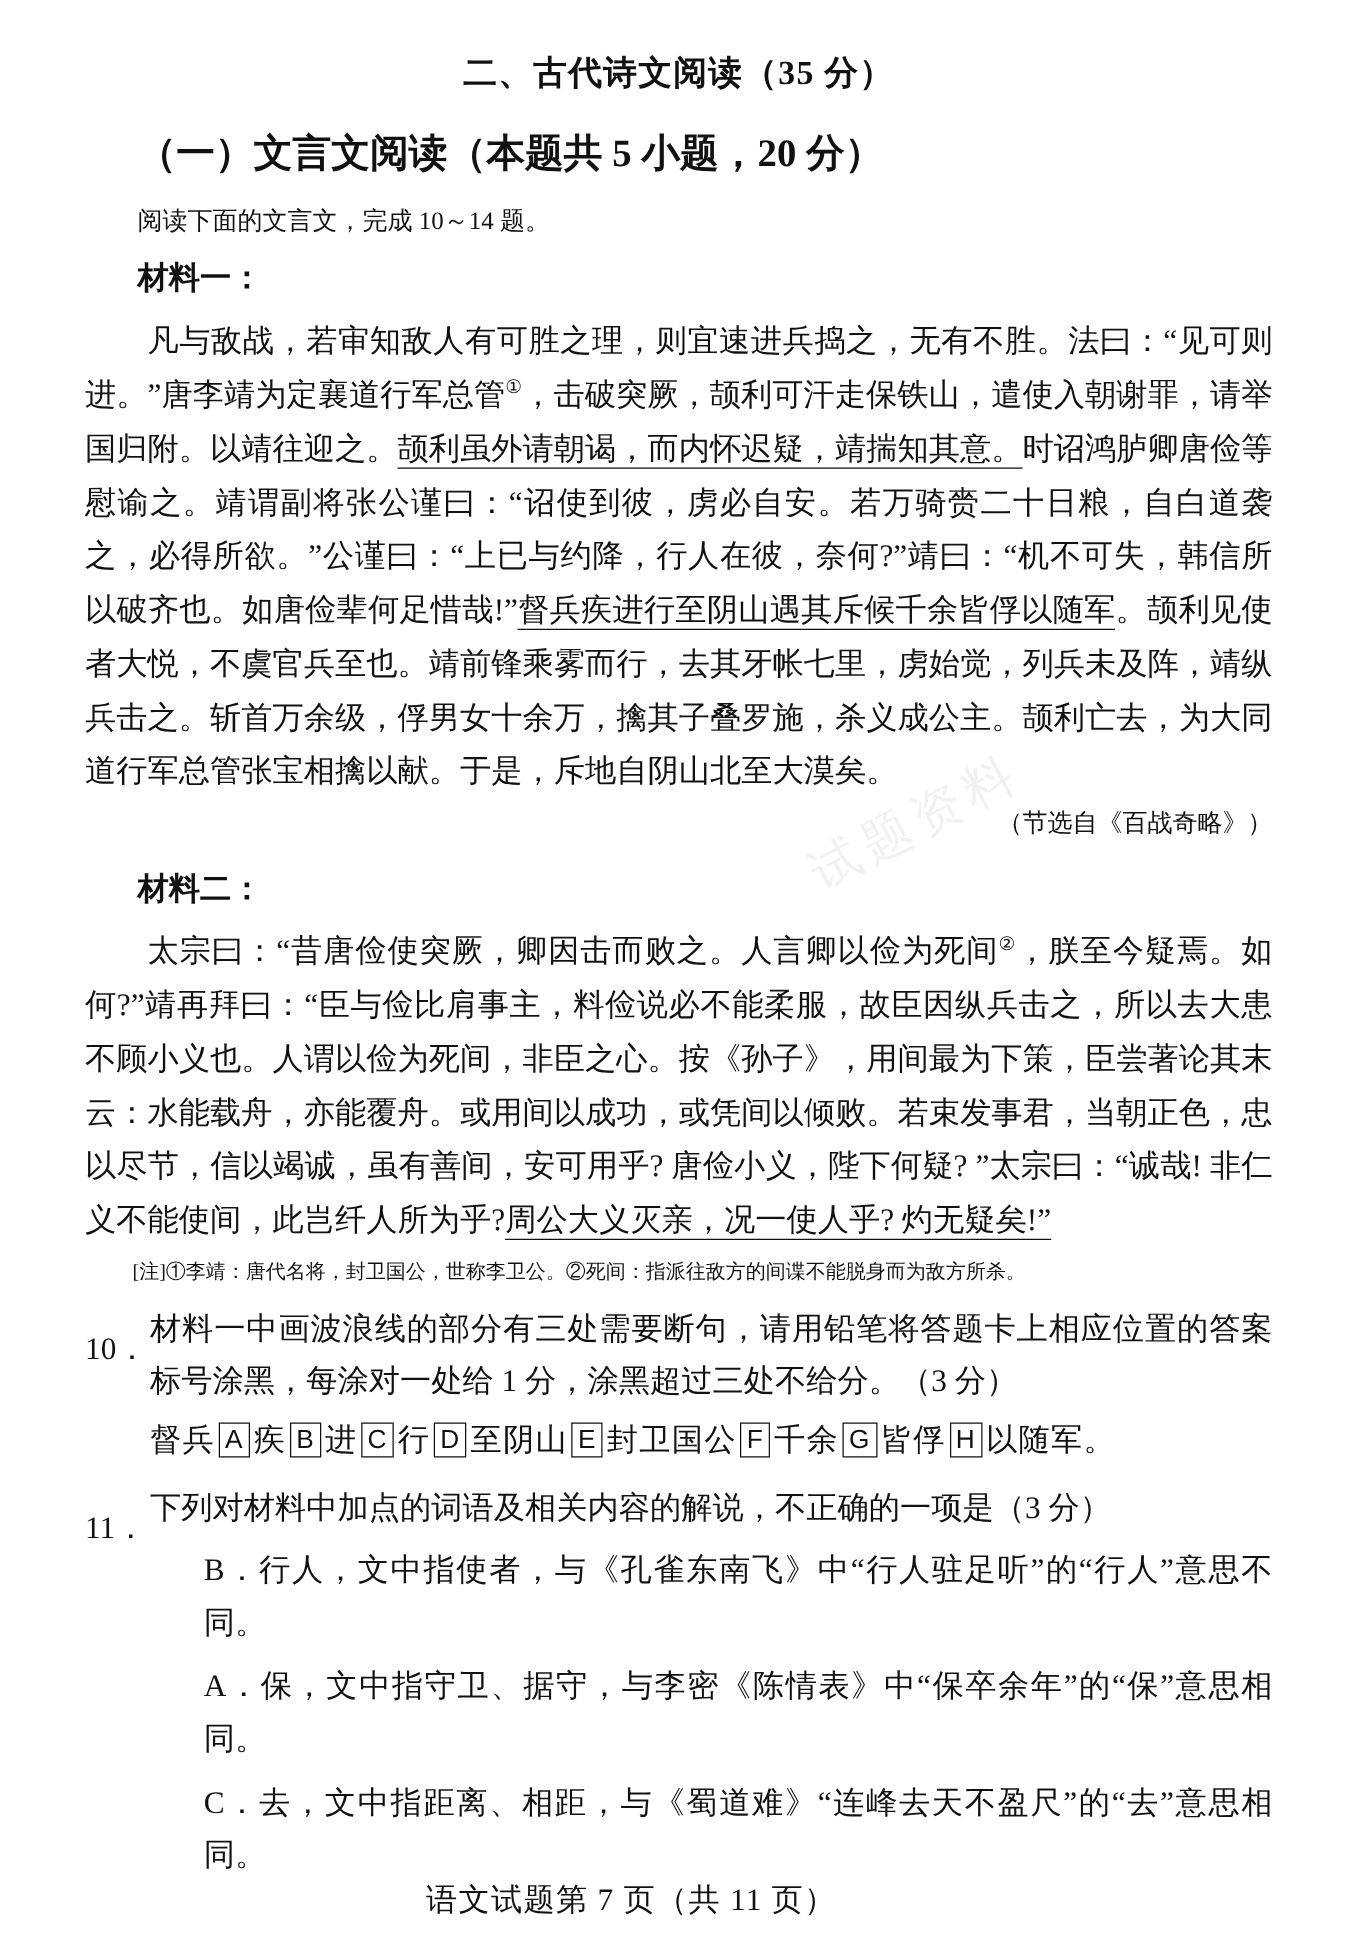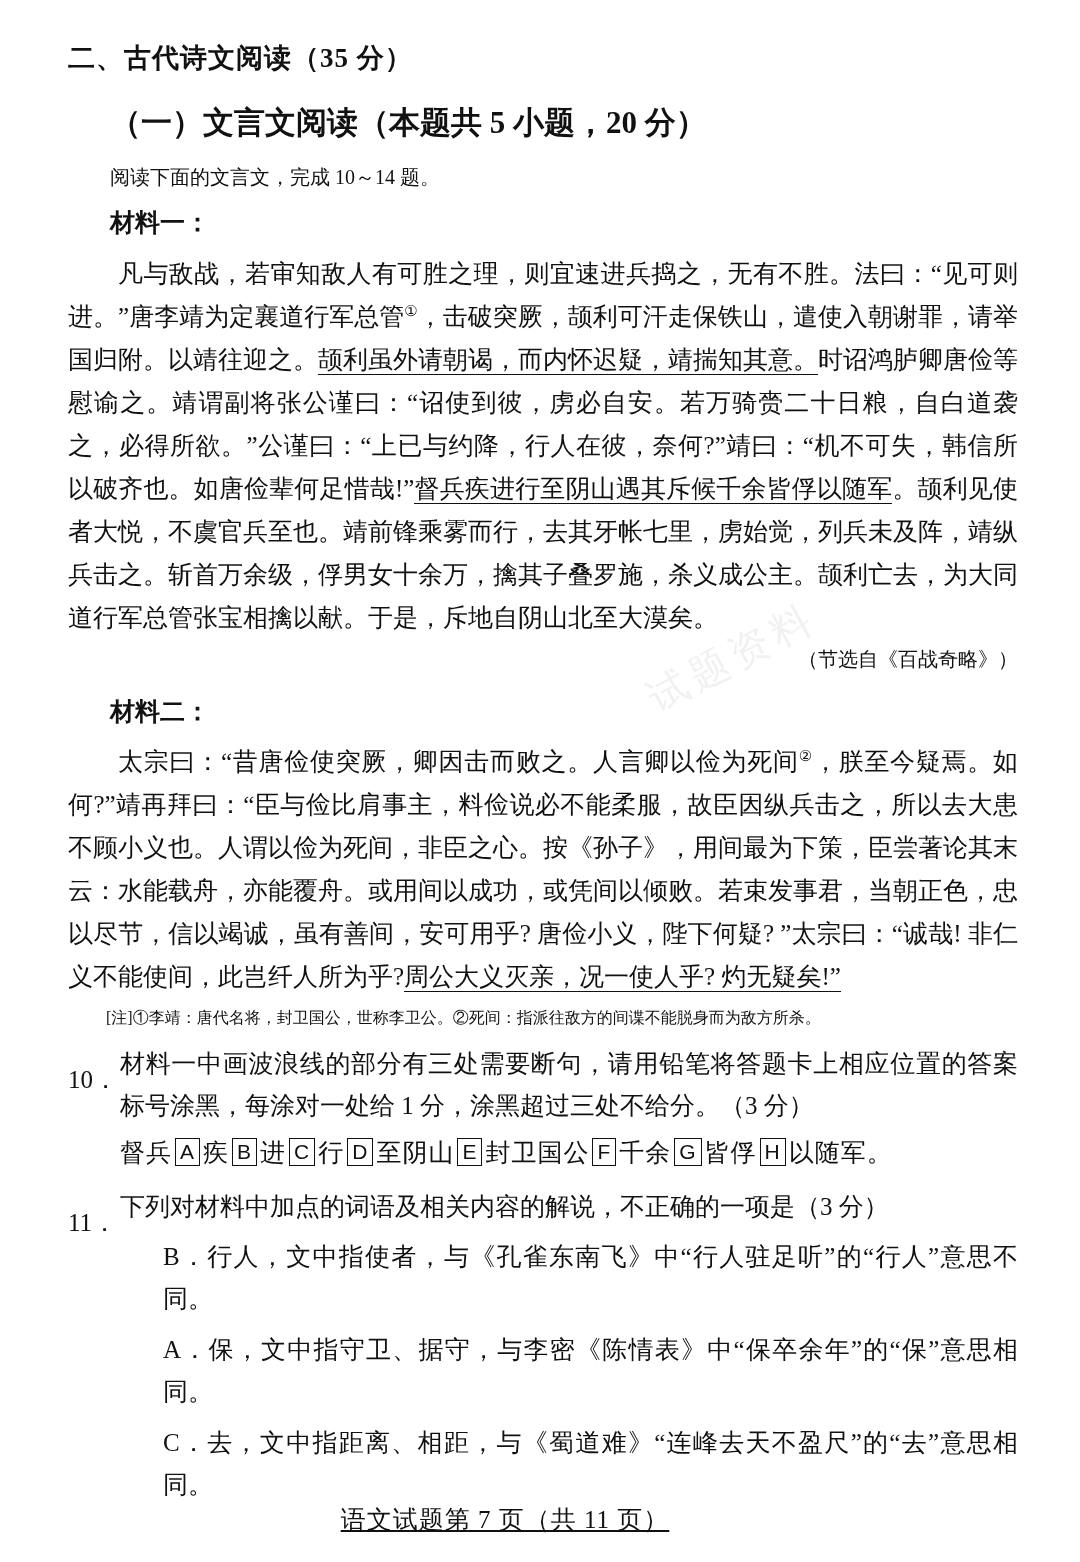--- a/index.html
+++ b/index.html
@@ -27,20 +27,21 @@
     left: 68px;
     top: 40px;
     width: 950px;
   }
   .h-section {
     font-size: 27px;
     font-weight: bold;
     letter-spacing: 1px;
     margin: 0 0 22px 0;
     line-height: 1.4;
+    text-align: center;
   }
   .h-sub {
     font-size: 31px;
     font-weight: bold;
     margin: 0 0 16px 42px;
     line-height: 1.5;
   }
   .instr {
     font-size: 20px;
     margin: 0 0 12px 42px;
@@ -116,21 +117,20 @@
     padding-bottom: 1px;
   }
   .footer {
     position: absolute;
     left: 0;
     bottom: 26px;
     width: 1010px;
     text-align: center;
     font-size: 25px;
     letter-spacing: 1px;
-    text-decoration: underline;
   }
   .sup {
     font-size: 15px;
     vertical-align: super;
   }
   .watermark {
     position: absolute;
     left: 640px;
     top: 630px;
     font-size: 40px;

